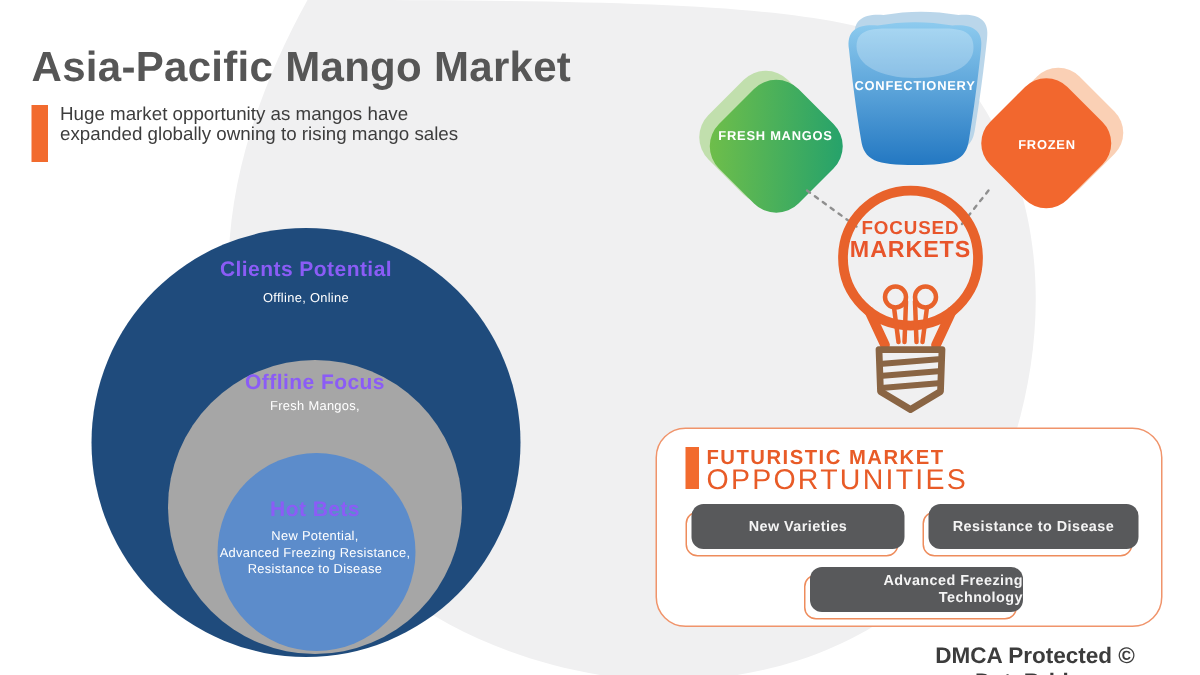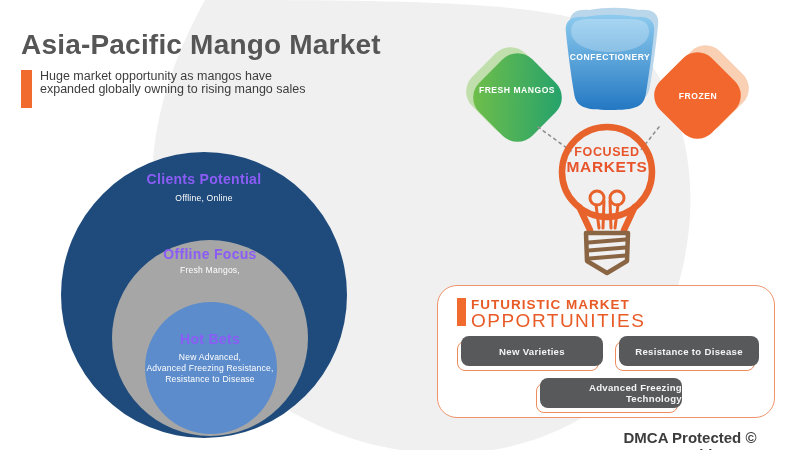--- a/index.html
+++ b/index.html
@@ -82,21 +82,21 @@
   <div class="abs ring-label" id="lbl-outer">Clients Potential</div>
   <div class="abs ring-sub" id="sub-outer">
     <div>Offline, Online</div>
   </div>
   <div class="abs ring-label" id="lbl-mid">Offline Focus</div>
   <div class="abs ring-sub" id="sub-mid">
     <div>Fresh Mangos,</div>
   </div>
   <div class="abs ring-label" id="lbl-inner">Hot Bets</div>
   <div class="abs ring-sub" id="sub-inner">
-    <div>New Advanced,</div>
+    <div>New Potential,</div>
     <div>Advanced Freezing Resistance,</div>
     <div>Resistance to Disease</div>
   </div>
 
   <svg class="abs" style="left:0;top:0;" width="800" height="450" viewBox="0 0 800 450">
     <defs>
       <linearGradient id="gGreen" gradientUnits="userSpaceOnUse" x1="470" y1="140" x2="562" y2="52">
         <stop offset="0" stop-color="#7ec443"></stop>
         <stop offset="1" stop-color="#169c72"></stop>
       </linearGradient>

